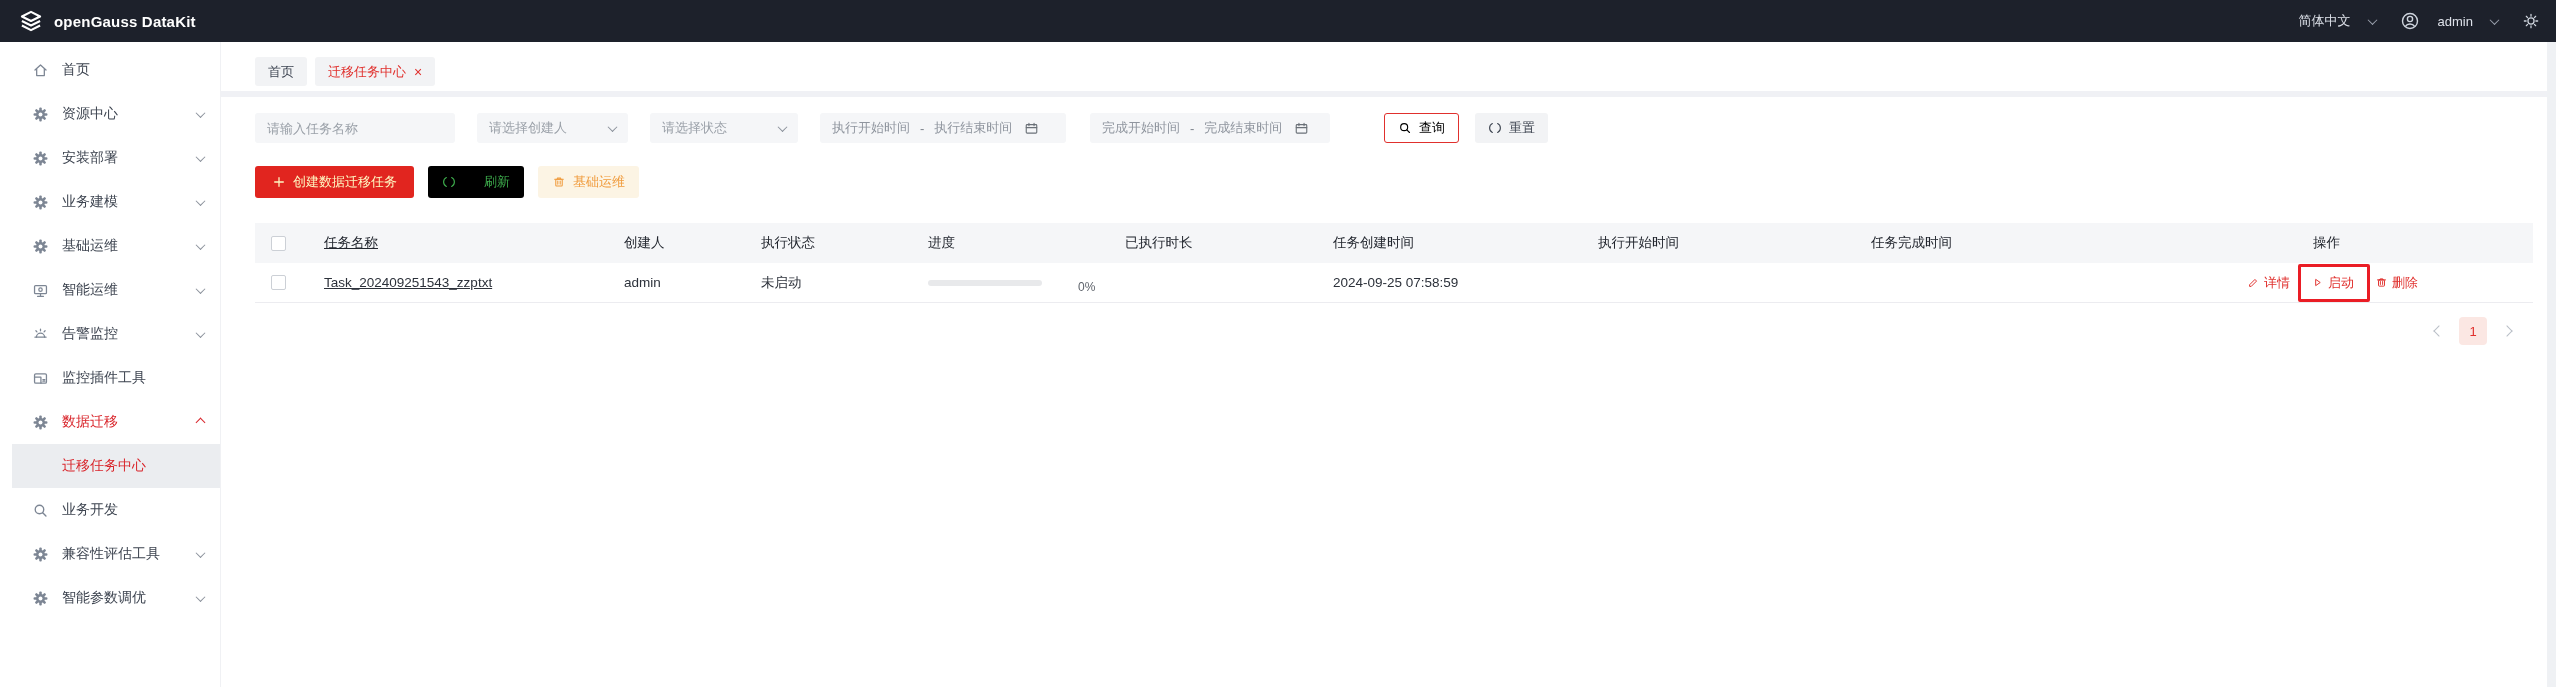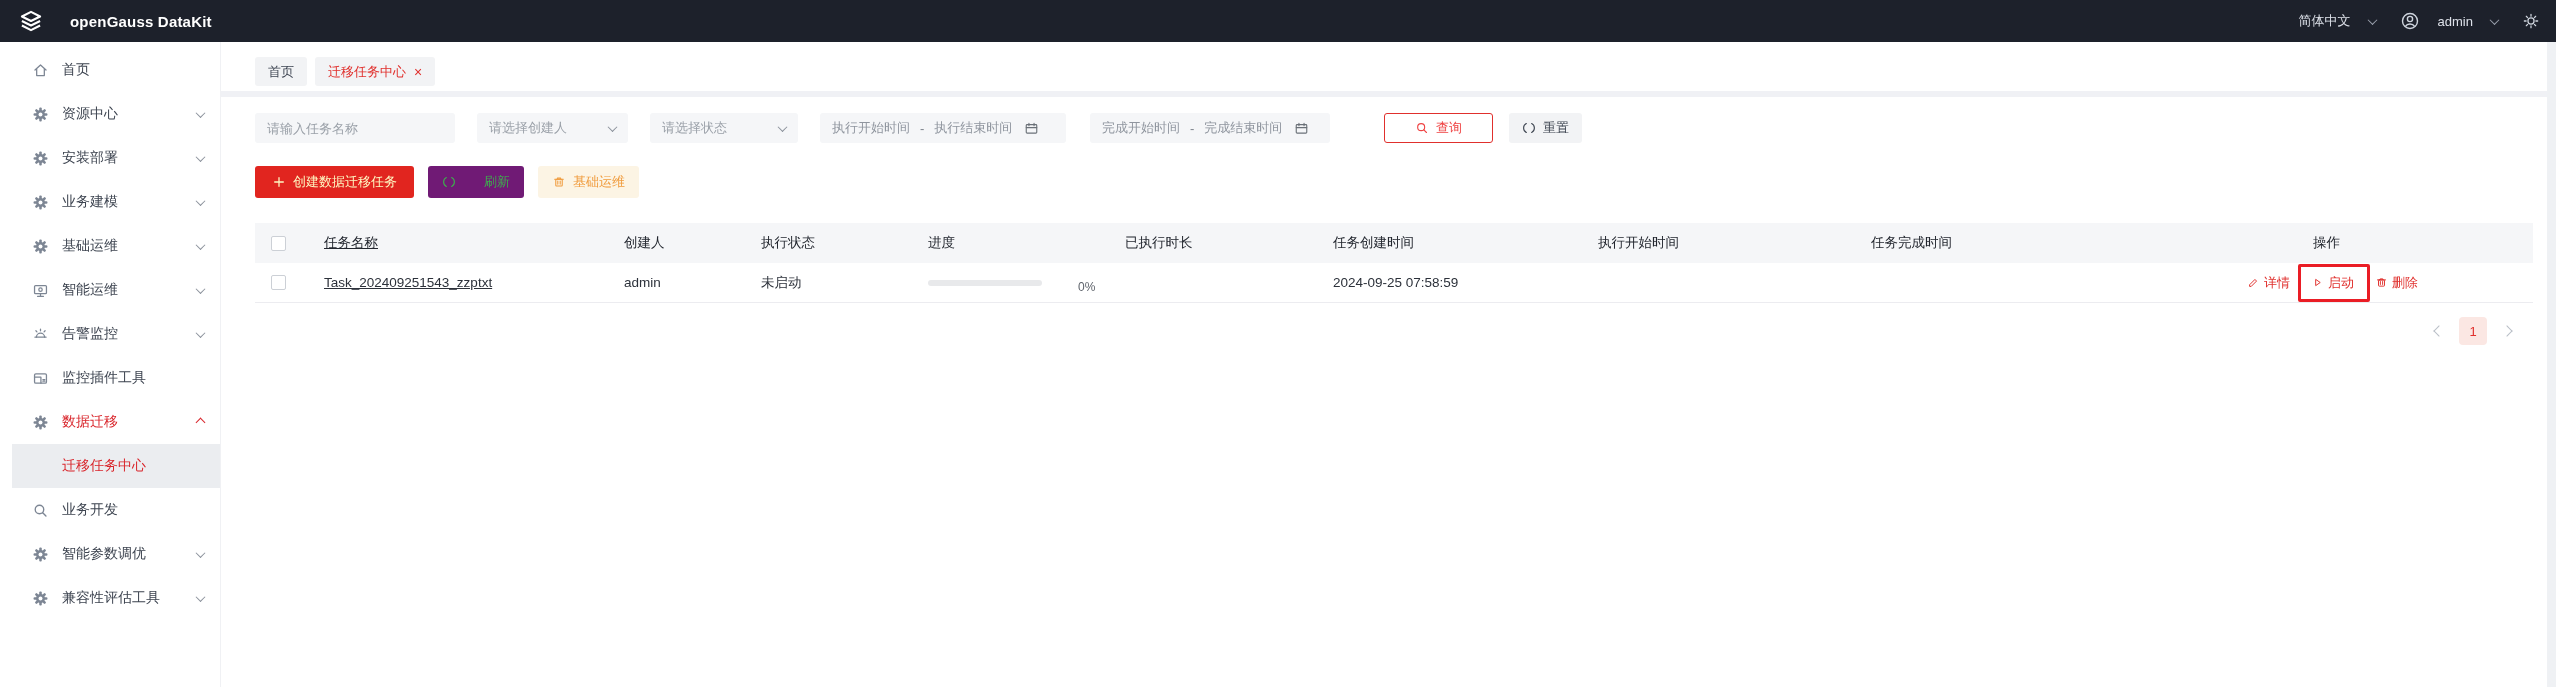--- a/index.html
+++ b/index.html
@@ -2,21 +2,21 @@
 <html><head>
 <meta charset="utf-8">
 <style>
   * { margin:0; padding:0; box-sizing:border-box; }
   html,body { width:2556px; height:687px; overflow:hidden; background:#fff;
     font-family:"Liberation Sans","DejaVu Sans",sans-serif; }
 
   
   .topbar { height:42px; background:#1d212b; display:flex; align-items:center;
     justify-content:space-between; padding:0 16px 0 18px; }
-  .brand { display:flex; align-items:center; gap:26px; }
+  .brand { display:flex; align-items:center; gap:10px; }
   .brand svg { width:26px; height:26px; }
   .brand-title { color:#ffffff; font-size:15px; font-weight:700; letter-spacing:.2px; }
   .topbar-right { display:flex; align-items:center; gap:24px; color:#dde1e9; font-size:13px; }
   .tb-group { display:flex; align-items:center; gap:18px; cursor:pointer; }
   .tb-group svg { width:20px; height:20px; color:#cfd5de; }
   .chev { display:inline-block; width:7px; height:7px;
     border-right:1.5px solid currentColor; border-bottom:1.5px solid currentColor; }
   .chev.down { transform:rotate(45deg) translate(-1px,-1px); }
   .chev.up   { transform:rotate(-135deg); }
   .chev.left { transform:rotate(135deg); }
@@ -63,28 +63,28 @@
   .f-dates { height:30px; background:#f5f6f8; border-radius:3px; display:flex;
     align-items:center; gap:10px; padding:0 12px; color:#8f959e; margin-right:24px; }
   .f-dates .dash { color:#7d838c; }
   .f-dates svg { width:15px; height:15px; color:#6b7178; margin-left:2px; }
   .d-exec { width:246px; }
   .d-finish { width:240px; }
   .btn { height:30px; border-radius:3px; display:inline-flex; align-items:center;
     gap:7px; font-size:13px; cursor:pointer; border:none; font-family:inherit; }
   .btn svg { width:14px; height:14px; }
   .btn-query { margin-left:30px; background:#fff; border:1px solid #e0302d;
-    color:#ef4444; padding:0 30px; margin-right:16px; }
+    color:#000000; padding:0 13px; margin-right:16px; }
   .btn-reset { background:#f2f3f5; color:#3d4450; padding:0 13px; }
 
   
   .toolbar { display:flex; gap:14px; margin:23px 0 0 34px; }
   .btn-lg { height:32px; }
   .btn-create { background:#e1251f; color:#fef9c3; padding:0 17px; }
-  .btn-refresh { background:#701a75; color:#3eae4d; padding:9px 14px;gap:28px; }
+  .btn-refresh { background:#000000; color:#3eae4d; padding:9px 14px;gap:28px; }
   .btn-batch-delete { background:#fcf4e4; color:#f09b3c; padding:0 14px; }
 
   
   .tbl { margin:25px 0 0 34px; width:2278px; font-size:13.5px; }
   .tr { display:flex; align-items:center; height:40px; }
   .thead { background:#f5f6f8; color:#23272f; }
   .tbody .tr { border-bottom:1px solid #ececf0; color:#2c313a; }
   .td { flex-shrink:0; display:flex; align-items:center; }
   .c-check   { width:53px;  padding-left:16px; }
   .c-name    { width:305px; padding-left:16px;text-decoration:underline; }
@@ -320,28 +320,28 @@
     <div class="s-item">
       <svg>
           <use href="#sym-search"></use>
         </svg>
       <span>业务开发</span>
     </div>
     <div class="s-item">
       <svg>
           <use href="#sym-gear"></use>
         </svg>
+      <span>兼容性评估工具</span>
+      <i class="chev down"></i>
+    </div>
+    <div class="s-item">
+      <svg>
+          <use href="#sym-gear"></use>
+        </svg>
       <span>智能参数调优</span>
-      <i class="chev down"></i>
-    </div>
-    <div class="s-item">
-      <svg>
-          <use href="#sym-gear"></use>
-        </svg>
-      <span>兼容性评估工具</span>
       <i class="chev down"></i>
     </div>
   </nav>
 
   <main class="main">
     <div class="tabbar">
       <div class="tab">
         <span>首页</span>
       </div>
       <div class="tab active">

